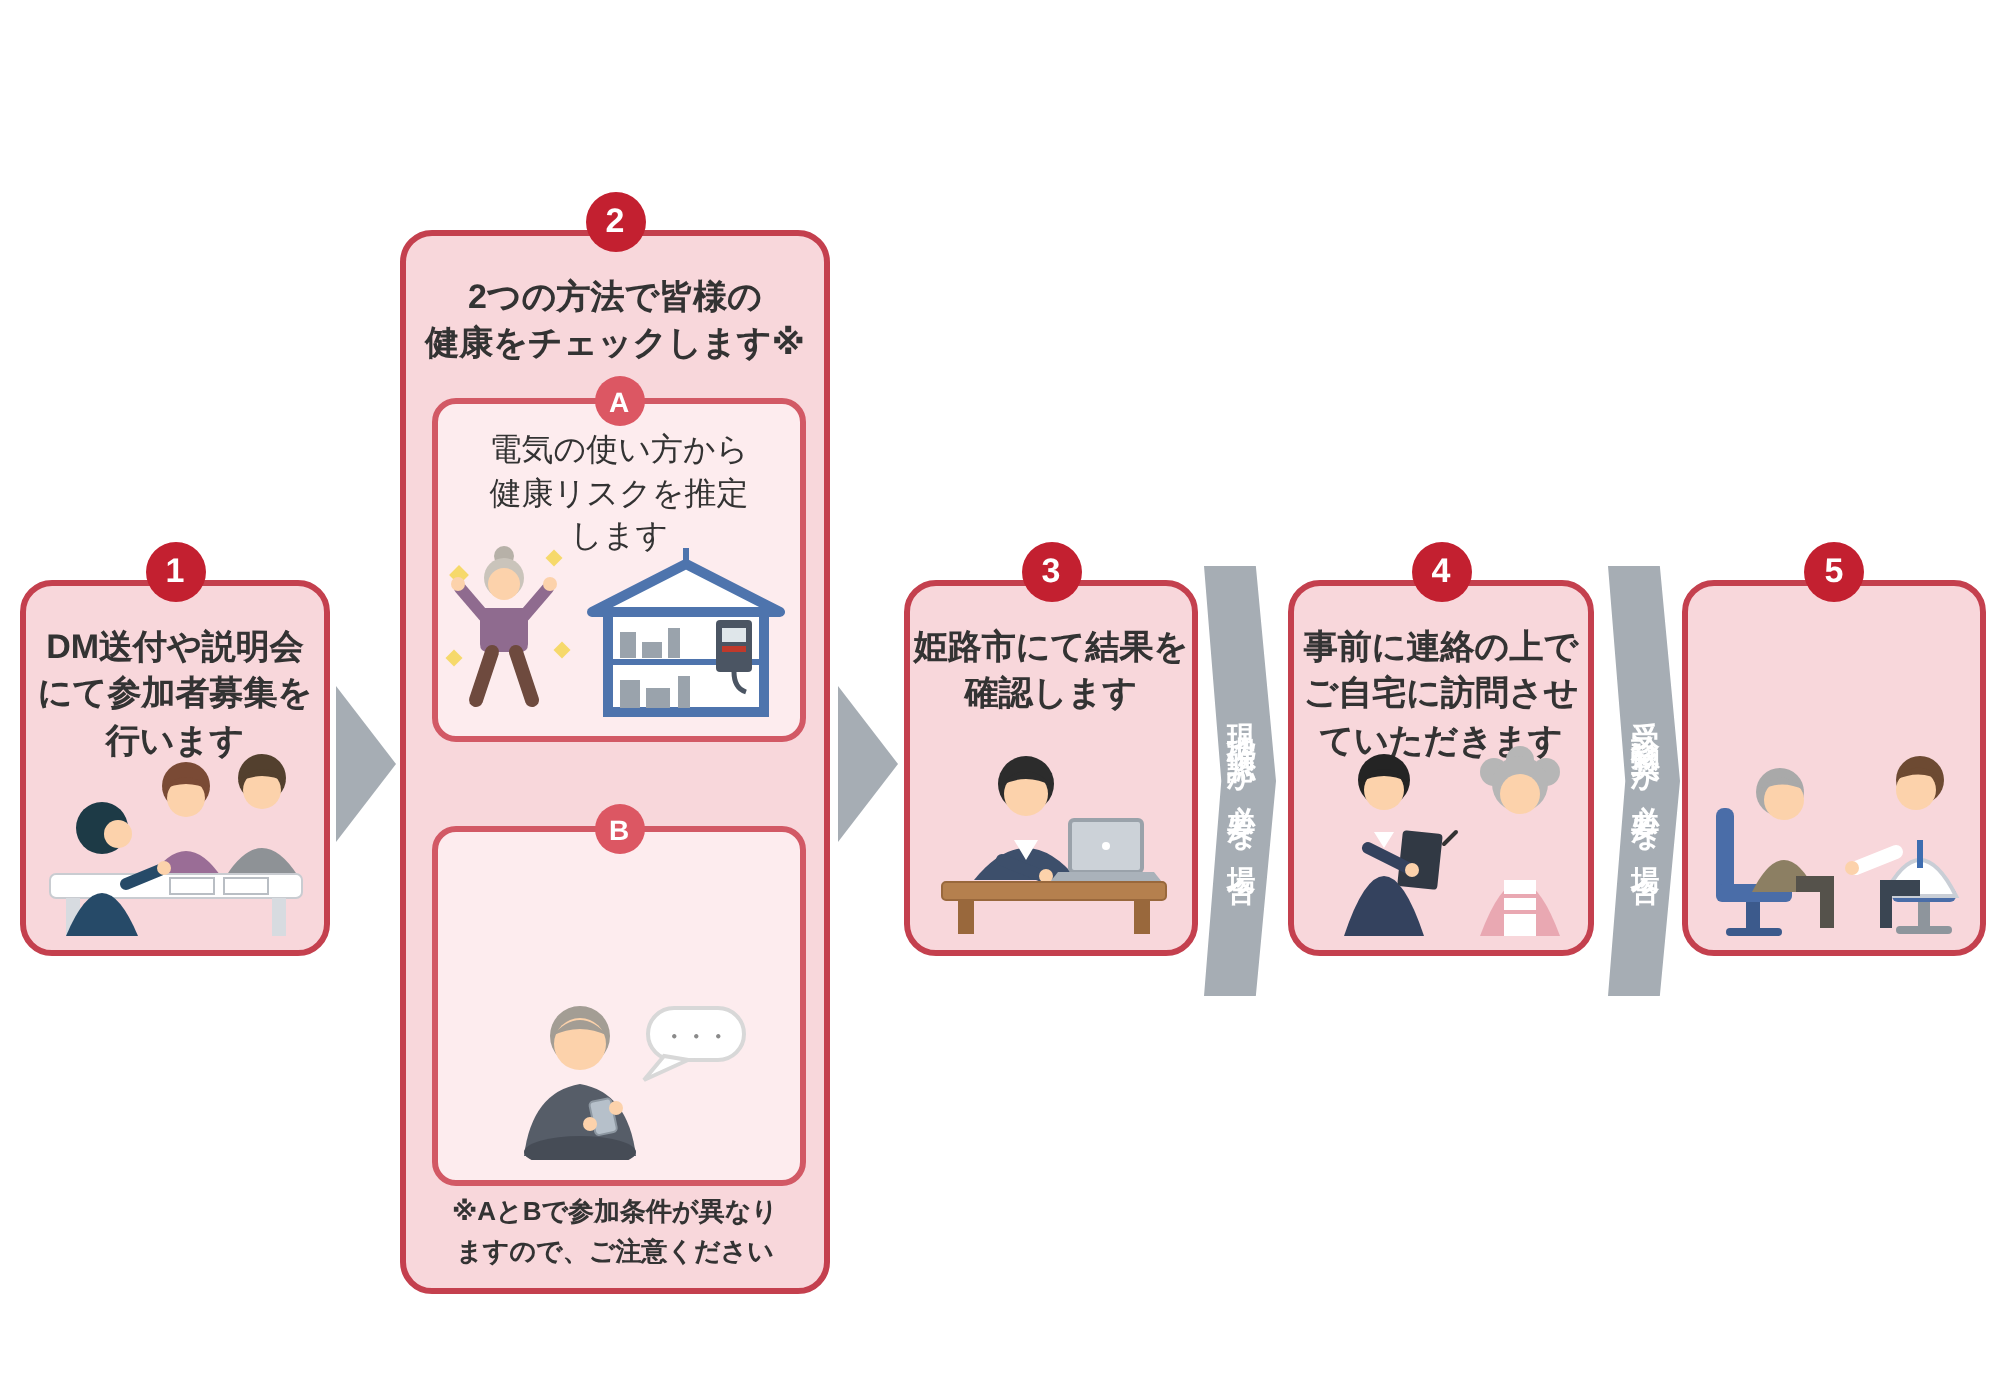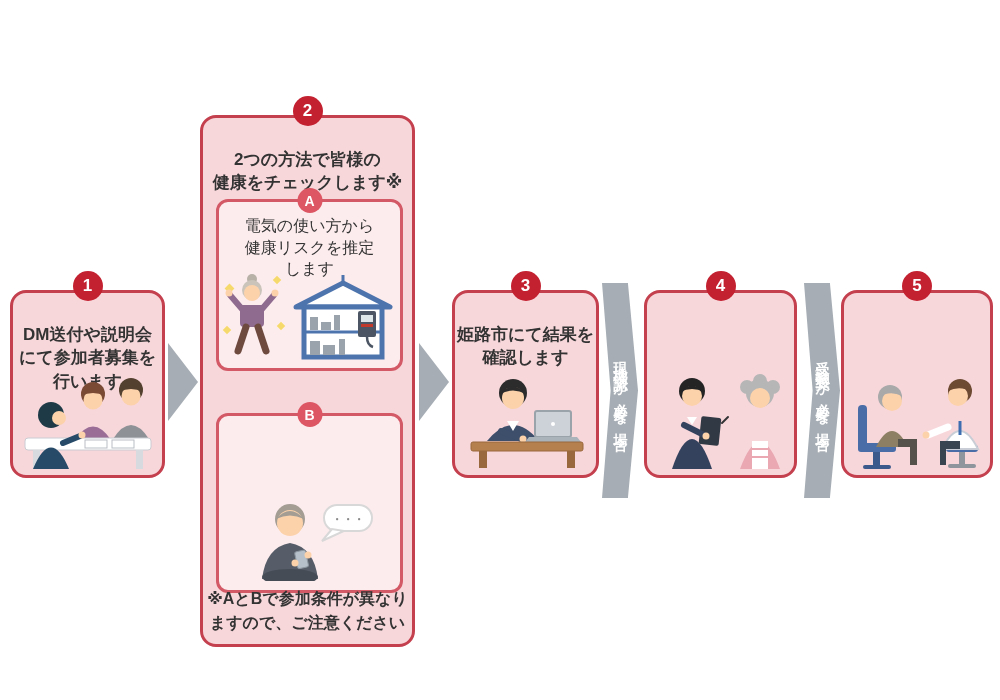--- a/index.html
+++ b/index.html
@@ -18,23 +18,23 @@
   .num-badge{
     position:absolute;top:-22px;left:50%;transform:translateX(-50%);
     width:30px;height:30px;border-radius:50%;background:var(--badge-red);
     color:#fff;font-weight:700;font-size:17px;display:flex;align-items:center;justify-content:center;
   }
   .ab-badge{
     position:absolute;top:-14px;left:50%;transform:translateX(-50%);
     width:25px;height:25px;border-radius:50%;background:var(--badge-ab);
     color:#fff;font-weight:700;font-size:14px;display:flex;align-items:center;justify-content:center;
   }
-  .step-label{white-space:pre-line;text-align:center;font-weight:700;font-size:17px;line-height:1.38;margin-top:30px;}
+  .step-label{white-space:pre-line;text-align:center;font-weight:700;font-size:17px;line-height:1.38;margin-top:19px;}
   .method-label{white-space:pre-line;text-align:center;font-weight:400;font-size:16px;line-height:1.35;margin-top:13px;}
-  .footnote{position:absolute;bottom:9px;left:0;width:100%;text-align:center;font-weight:700;font-size:16px;line-height:1.5;white-space:pre-line;}
+  .footnote{position:absolute;bottom:9px;left:0;width:100%;text-align:center;font-weight:700;font-size:13px;line-height:1.5;white-space:pre-line;}
   .flow-arrow{position:absolute;width:30px;height:78px;background:var(--arrow-gray);clip-path:polygon(0 0,100% 50%,0 100%);}
   .band{position:absolute;width:36px;height:215px;}
   .band-shape{position:absolute;inset:0;background:var(--arrow-gray);clip-path:polygon(0% 0%,72% 0%,100% 50%,72% 100%,0% 100%,24% 50%);}
   .band-label{
     position:absolute;top:50%;left:50%;transform:translate(-44%,-50%);
     writing-mode:vertical-rl;text-orientation:upright;white-space:nowrap;
     color:var(--band-text);font-weight:700;font-size:14px;letter-spacing:5px;
   }
   .illo{position:absolute;left:50%;transform:translateX(-50%);bottom:2px;}
 </style>
@@ -170,20 +170,23 @@
     </div>
   </div>
 
   <div class="band" style="left:602px;top:283px;">
     <div class="band-shape"></div>
     <div class="band-label">現地確認が必要な場合</div>
   </div>
 
   <div class="card" style="left:644px;top:290px;width:153px;height:188px;">
     <div class="num-badge">4</div>
+    <div class="step-label">事前に連絡の上で
+ご自宅に訪問させ
+ていただきます</div>
     <div class="illo">
       <svg width="146" height="96" viewBox="0 0 146 96">
         <circle cx="44" cy="18" r="13" fill="#242424"></circle>
         <circle cx="44" cy="23" r="10" fill="#fcd2ab"></circle>
         <path d="M32,19 Q44,6 56,19 Q44,13 32,19 Z" fill="#242424"></path>
         <path d="M24,96 Q44,36 64,96 Z" fill="#34425e"></path>
         <polygon points="39,44 49,44 44,52" fill="#ffffff"></polygon>
         <rect x="52" y="44" width="20" height="28" rx="2" fill="#313944" transform="rotate(6 62 58)"></rect>
         <path d="M36,52 L56,62" stroke="#34425e" stroke-width="6" stroke-linecap="round"></path>
         <path d="M74,50 L80,44" stroke="#333333" stroke-width="2" stroke-linecap="round"></path>

